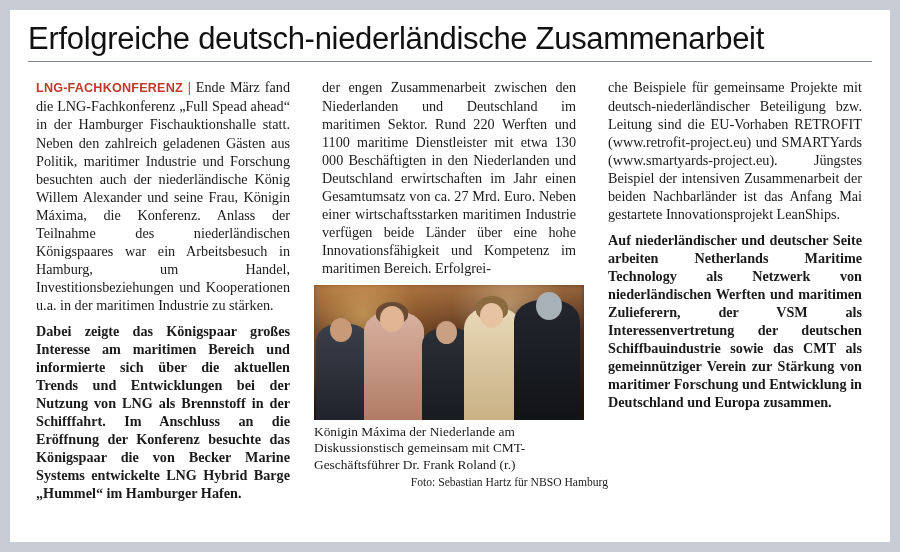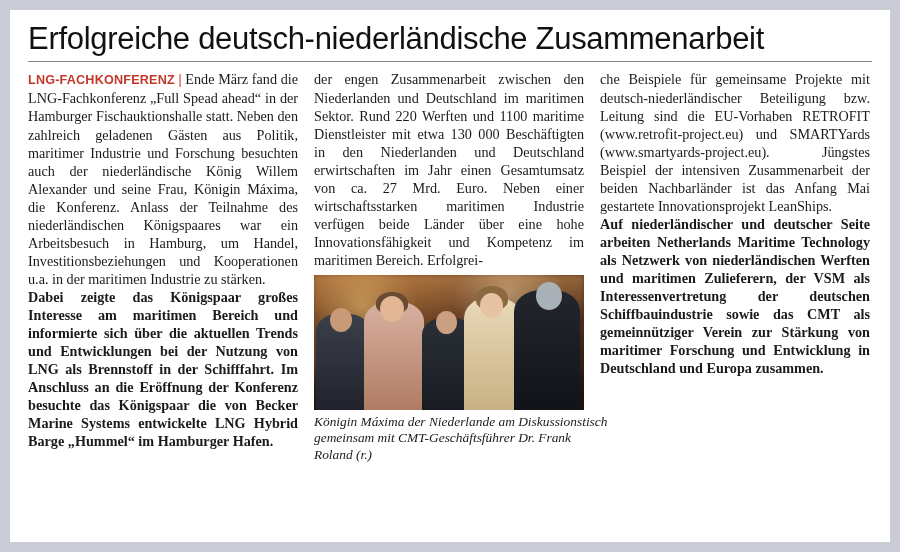--- a/index.html
+++ b/index.html
@@ -71,21 +71,21 @@
   .columns {
     display: flex;
     gap: 16px;
     width: 844px;
   }
   .col {
     width: 270px;
     flex: 0 0 270px;
   }
   .col p {
-    margin: 0;
+    margin: 8px;
     font-size: 14.2px;
     line-height: 1.27;
     text-align: justify;
     text-justify: inter-word;
     hyphens: manual;
   }
   .col p + p { margin-top: 0px; font-weight: bold; }
 
   .kicker {
     font-family: "Liberation Sans", sans-serif;
@@ -96,21 +96,20 @@
   }
   .kicker-sep {
     color: #c0392b;
     font-weight: bold;
   }
 
   
   .figure {
     margin-top: 6px;
     width: 294px;
-    font-style: italic;
   }
   .photo {
     position: relative;
     width: 270px;
     height: 135px;
     overflow: hidden;
     background: #2a1c18;
   }
   .photo .bg {
     position: absolute;
@@ -206,20 +205,21 @@
             <div class="p2head"></div>
             <div class="fig-person p3"></div>
             <div class="p3head"></div>
             <div class="fig-person p4"></div>
             <div class="p4hair"></div>
             <div class="p4head"></div>
             <div class="fig-person p5"></div>
             <div class="p5head"></div>
           </div>
           <div class="caption">Königin Máxima der Niederlande am Diskussionstisch gemeinsam mit CMT-Geschäftsführer Dr. Frank Roland (r.)</div>
+          <div class="credit">Foto: Sebastian Hartz für NBSO Hamburg</div>
         </div>
       </div>
 
       <div class="col">
         <p>che Beispiele für gemeinsame Projekte mit deutsch-niederländischer Beteiligung bzw. Leitung sind die EU-Vorhaben RETROFIT (www.retrofit-project.eu) und SMARTYards (www.smartyards-project.eu). Jüngstes Beispiel der intensiven Zusammenarbeit der beiden Nachbarländer ist das Anfang Mai gestartete Innovationsprojekt LeanShips.</p>
         <p>Auf niederländischer und deutscher Seite arbeiten Netherlands Maritime Technology als Netzwerk von niederländischen Werften und maritimen Zulieferern, der VSM als Interessenvertretung der deutschen Schiffbauindustrie sowie das CMT als gemeinnütziger Verein zur Stärkung von maritimer Forschung und Entwicklung in Deutschland und Europa zusammen.</p>
       </div>
 
     </div>
   </div>

